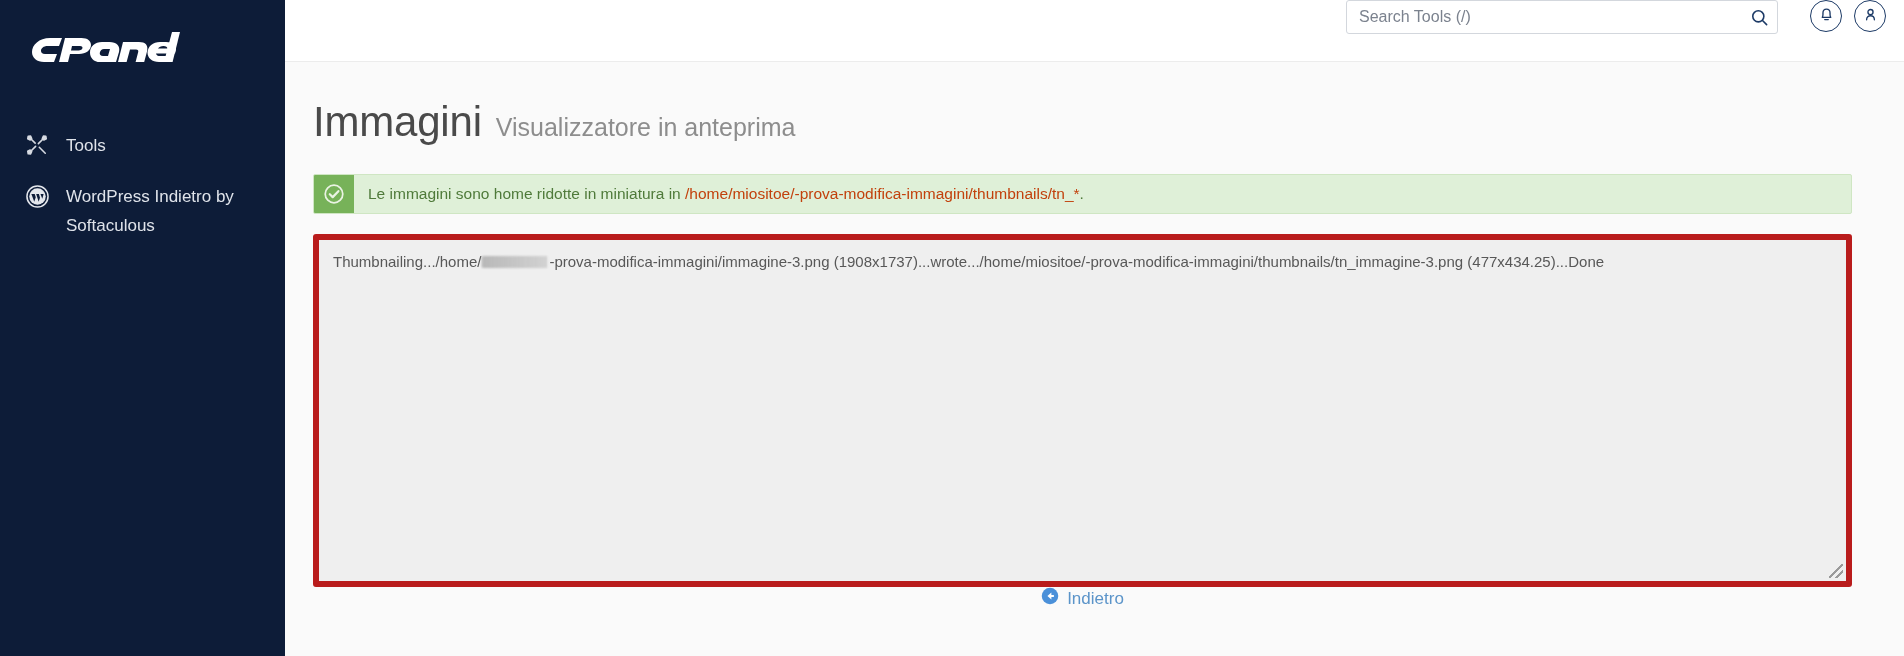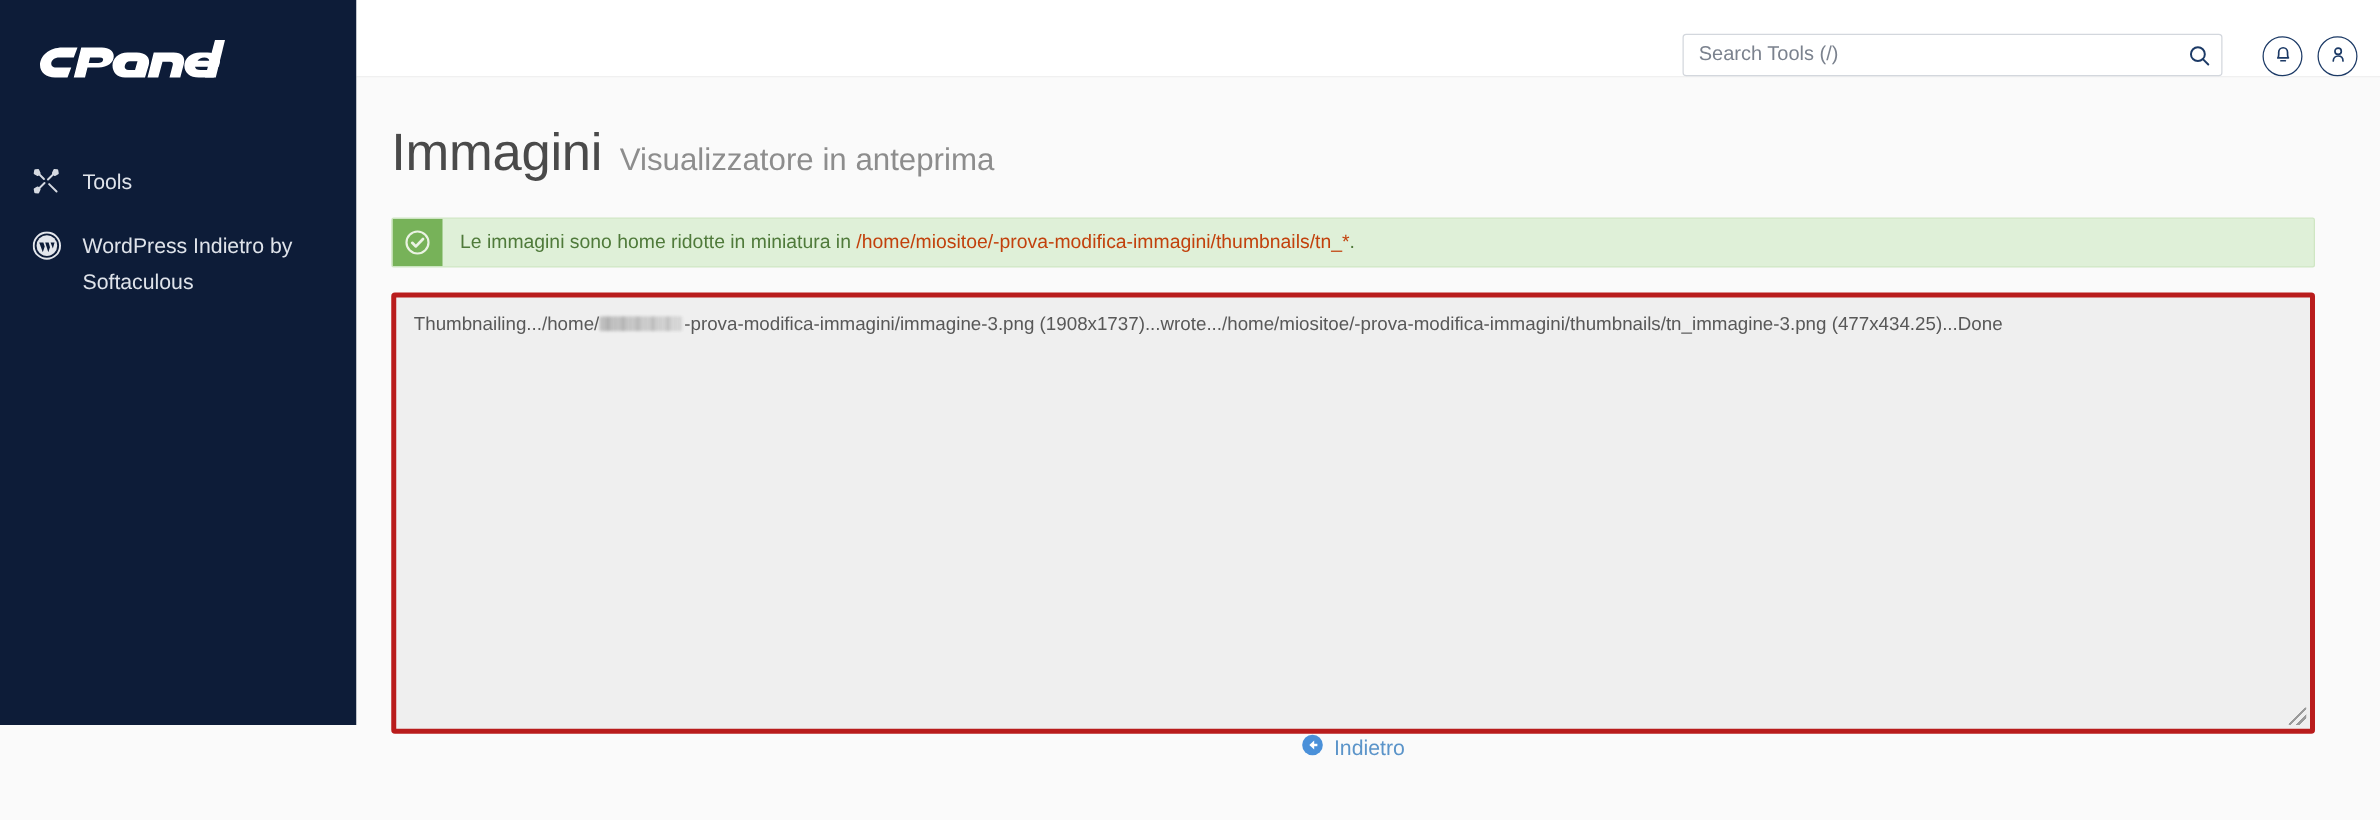--- a/index.html
+++ b/index.html
@@ -15,21 +15,21 @@
     width: 1904px;
     height: 656px;
     display: flex;
     background: #fafafa;
   }
 
   
   #sidebar {
     width: 285px;
     min-width: 285px;
-    height: 580px;
+    height: 656px;
     background: #0d1c38;
     position: relative;
     padding-top: 22px;
   }
   .brand {
     padding: 10px 0 0 26px;
     height: 62px;
   }
   .brand svg { display: block; }
   .nav {
@@ -67,21 +67,21 @@
     min-width: 0;
   }
 
   
   #header {
     height: 62px;
     min-height: 62px;
     background: #ffffff;
     border-bottom: 1px solid #ececec;
     display: flex;
-    align-items: flex-end;
+    align-items: flex-start;
     justify-content: flex-end;
     padding-right: 18px;
   }
   .search-wrap {
     position: relative;
     width: 432px;
     height: 34px;
     margin-right: 20px;
   }
   .search-input {
@@ -180,21 +180,21 @@
   .alert-link {
     color: #c2410c;
     text-decoration: none;
     cursor: pointer;
   }
 
   .log-box {
     margin-top: 20px;
     height: 353px;
     background: #efefef;
-    border: 4px solid #b91c1c;
+    border: 6px solid #b91c1c;
     border-radius: 3px;
     position: relative;
     padding: 12px 14px;
     overflow: hidden;
   }
   .log-line {
     font-size: 15px;
     color: #585858;
     line-height: 1.33;
     white-space: nowrap;

